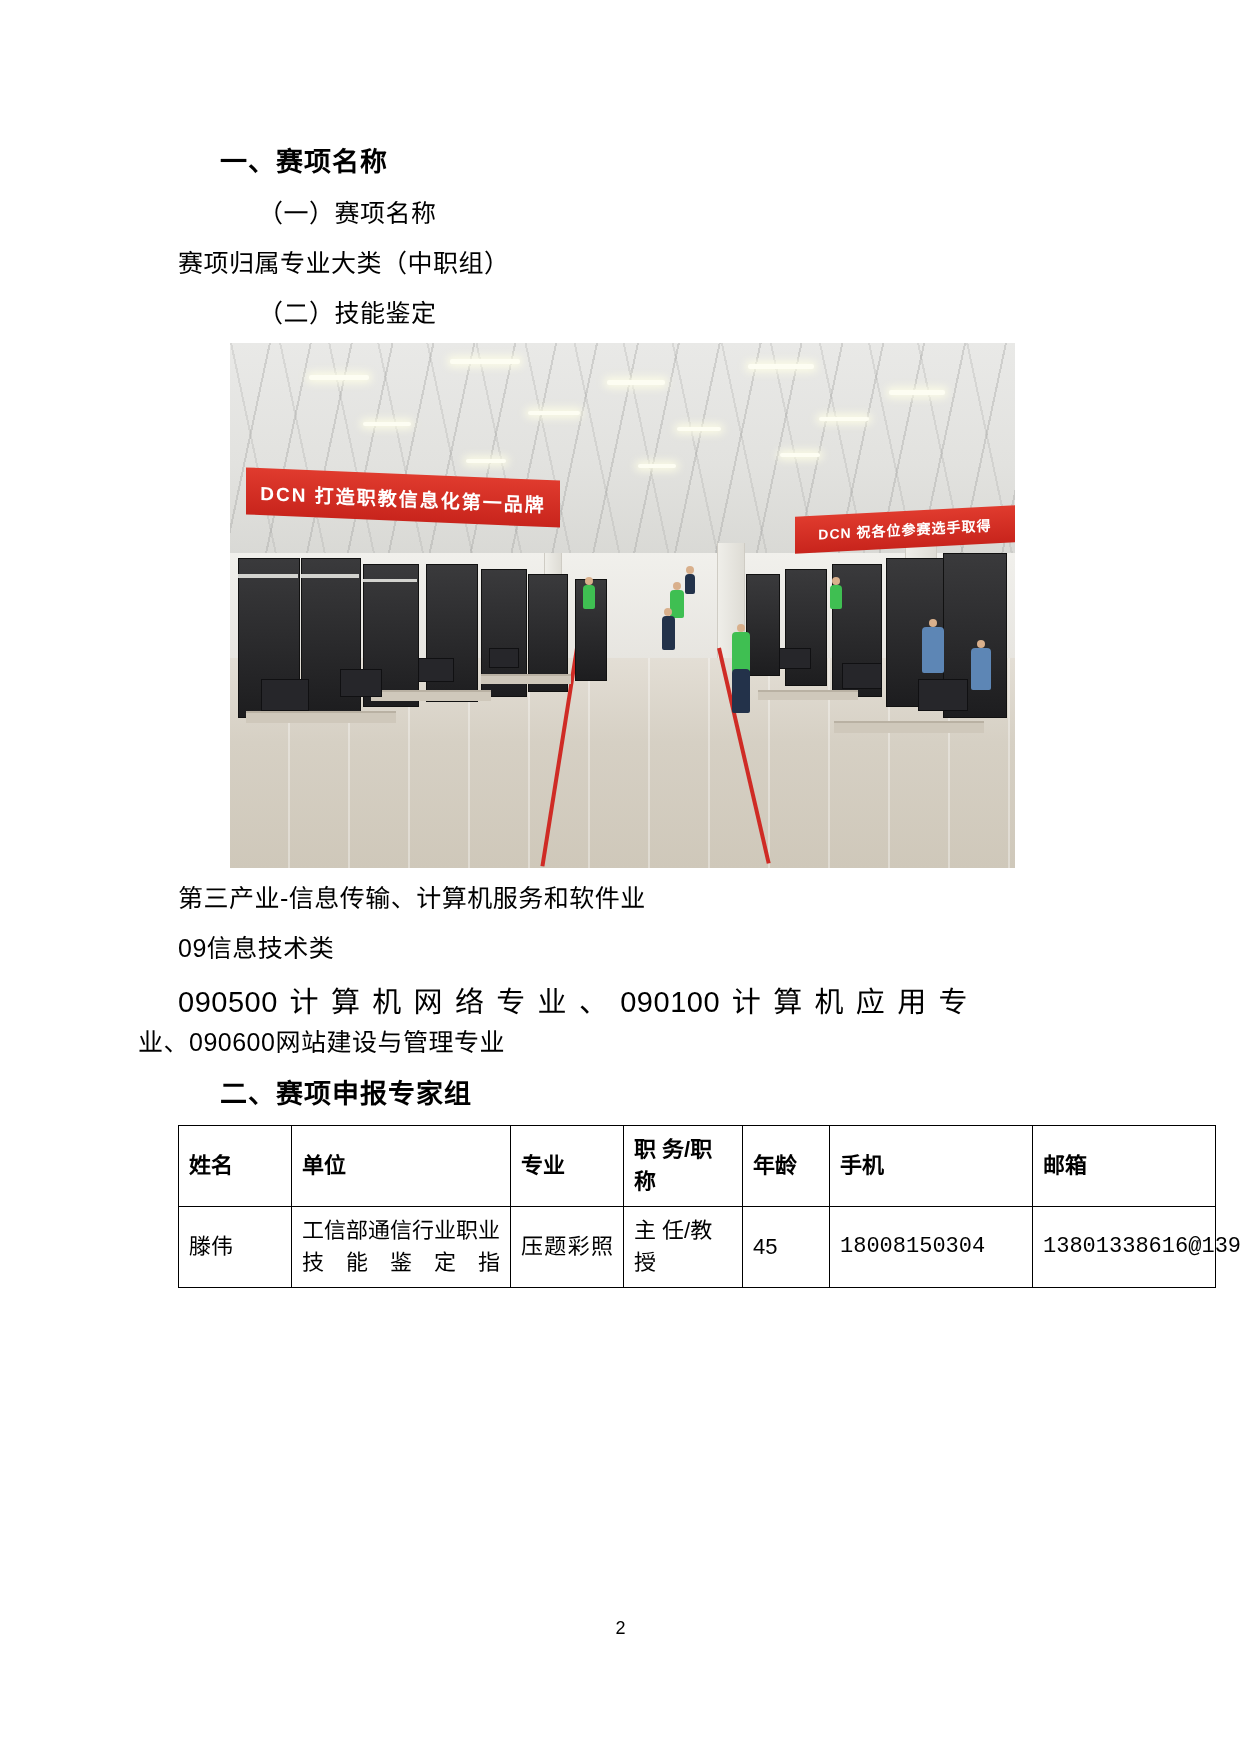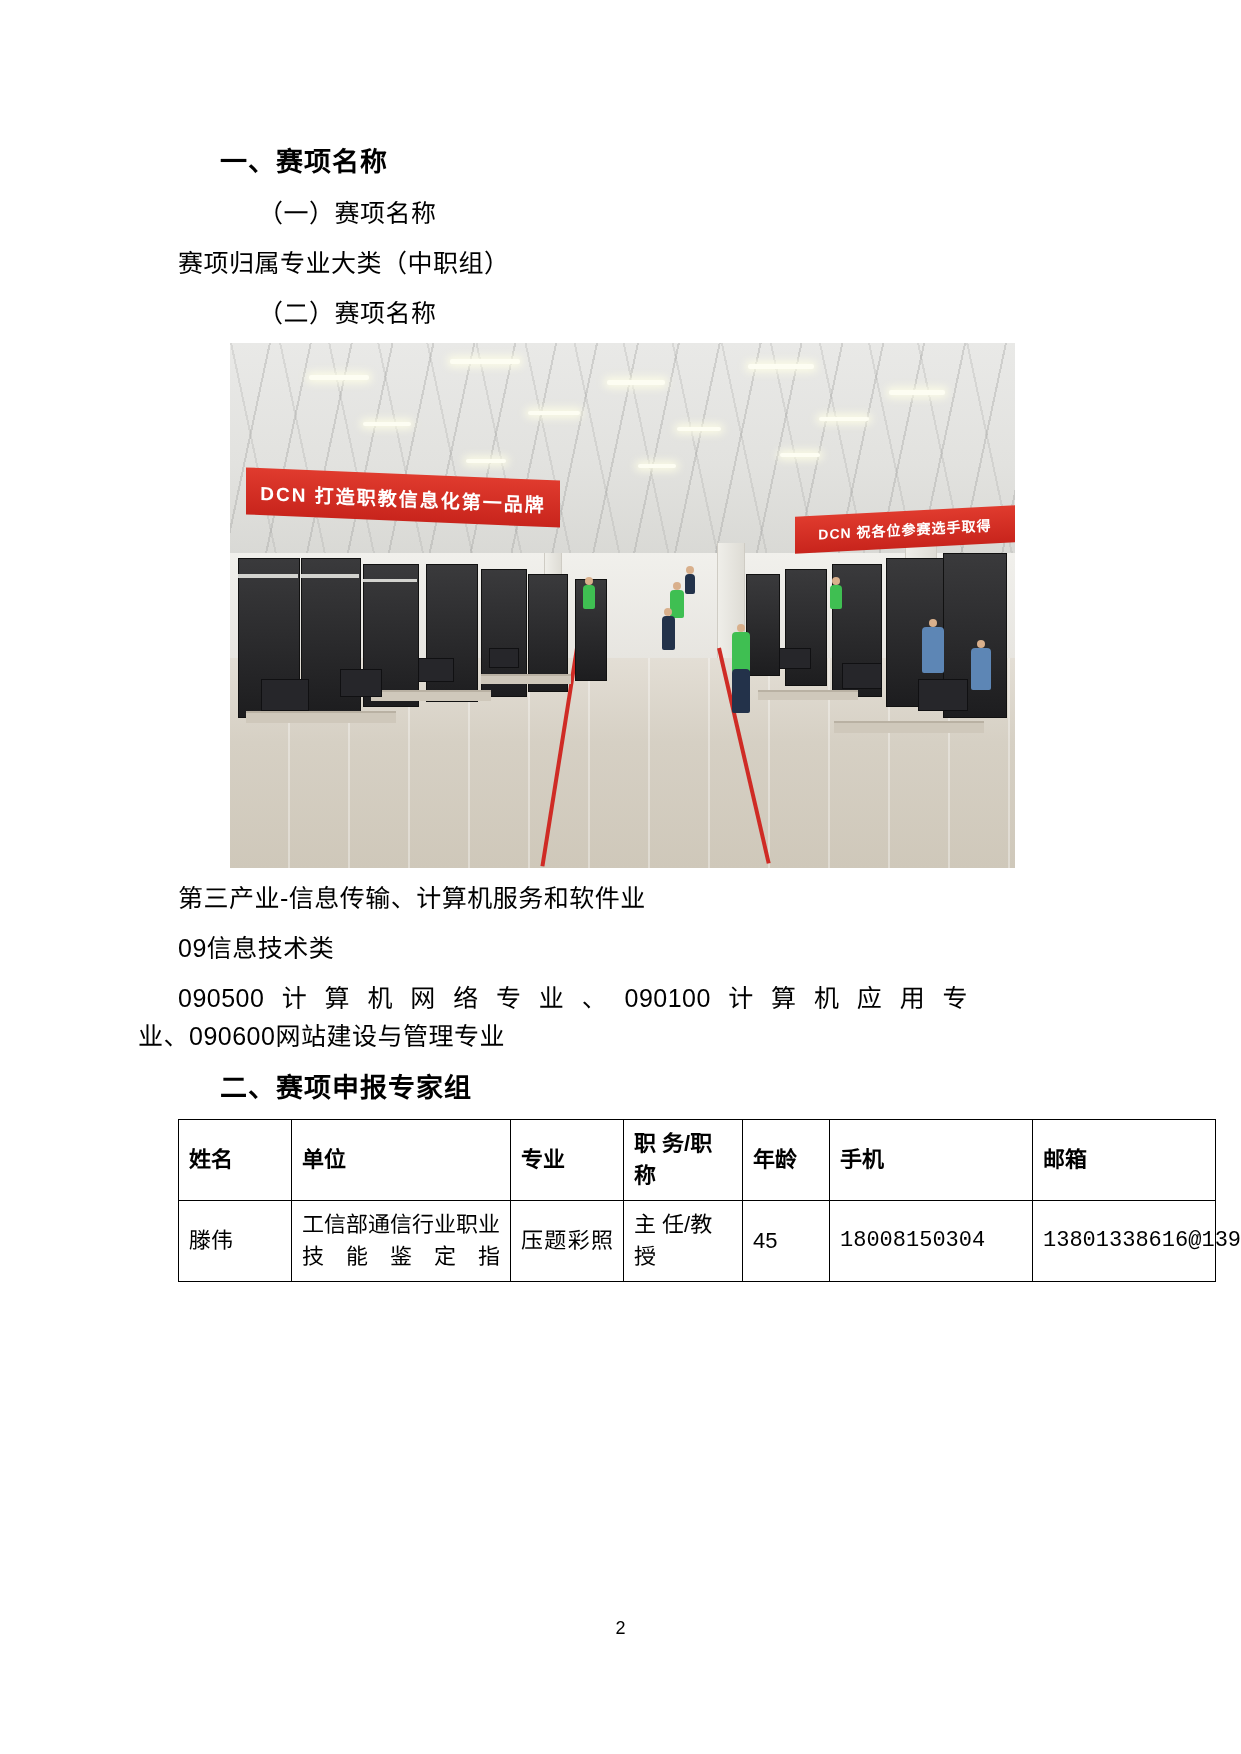--- a/index.html
+++ b/index.html
@@ -41,21 +41,21 @@
     padding-left: 80px;
     letter-spacing: 0.5px;
   }
   .para {
     font-size: 25px;
     margin: 0 0 14px 0;
     padding-left: 0px;
     letter-spacing: 0.5px;
   }
   .para-justify {
-    font-size: 25px;
+    font-size: 29px;
     margin: 0 0 2px 0;
     letter-spacing: 0.5px;
     text-align: justify;
     text-align-last: justify;
     width: 790px;
   }
   .para-cont {
     font-size: 25px;
     margin: 0 0 14px -40px;
     letter-spacing: 0.5px;
@@ -222,21 +222,21 @@
 
 <div class="page">
   <div class="content">
 
     <div class="h-section">一、赛项名称</div>
 
     <div class="sub-head">（一）赛项名称</div>
 
     <div class="para">赛项归属专业大类（中职组）</div>
 
-    <div class="sub-head">（二）赛项名称</div>
+    <div class="sub-head">（二）技能鉴定</div>
 
     <div class="photo-wrap">
       <div class="ceiling"></div>
 
       <div class="light" style="left:10%; top:6%;  width:60px; height:5px;"></div>
       <div class="light" style="left:28%; top:3%;  width:70px; height:5px;"></div>
       <div class="light" style="left:48%; top:7%;  width:58px; height:5px;"></div>
       <div class="light" style="left:66%; top:4%;  width:66px; height:5px;"></div>
       <div class="light" style="left:84%; top:9%;  width:56px; height:5px;"></div>
       <div class="light" style="left:17%; top:15%; width:48px; height:4px;"></div>

